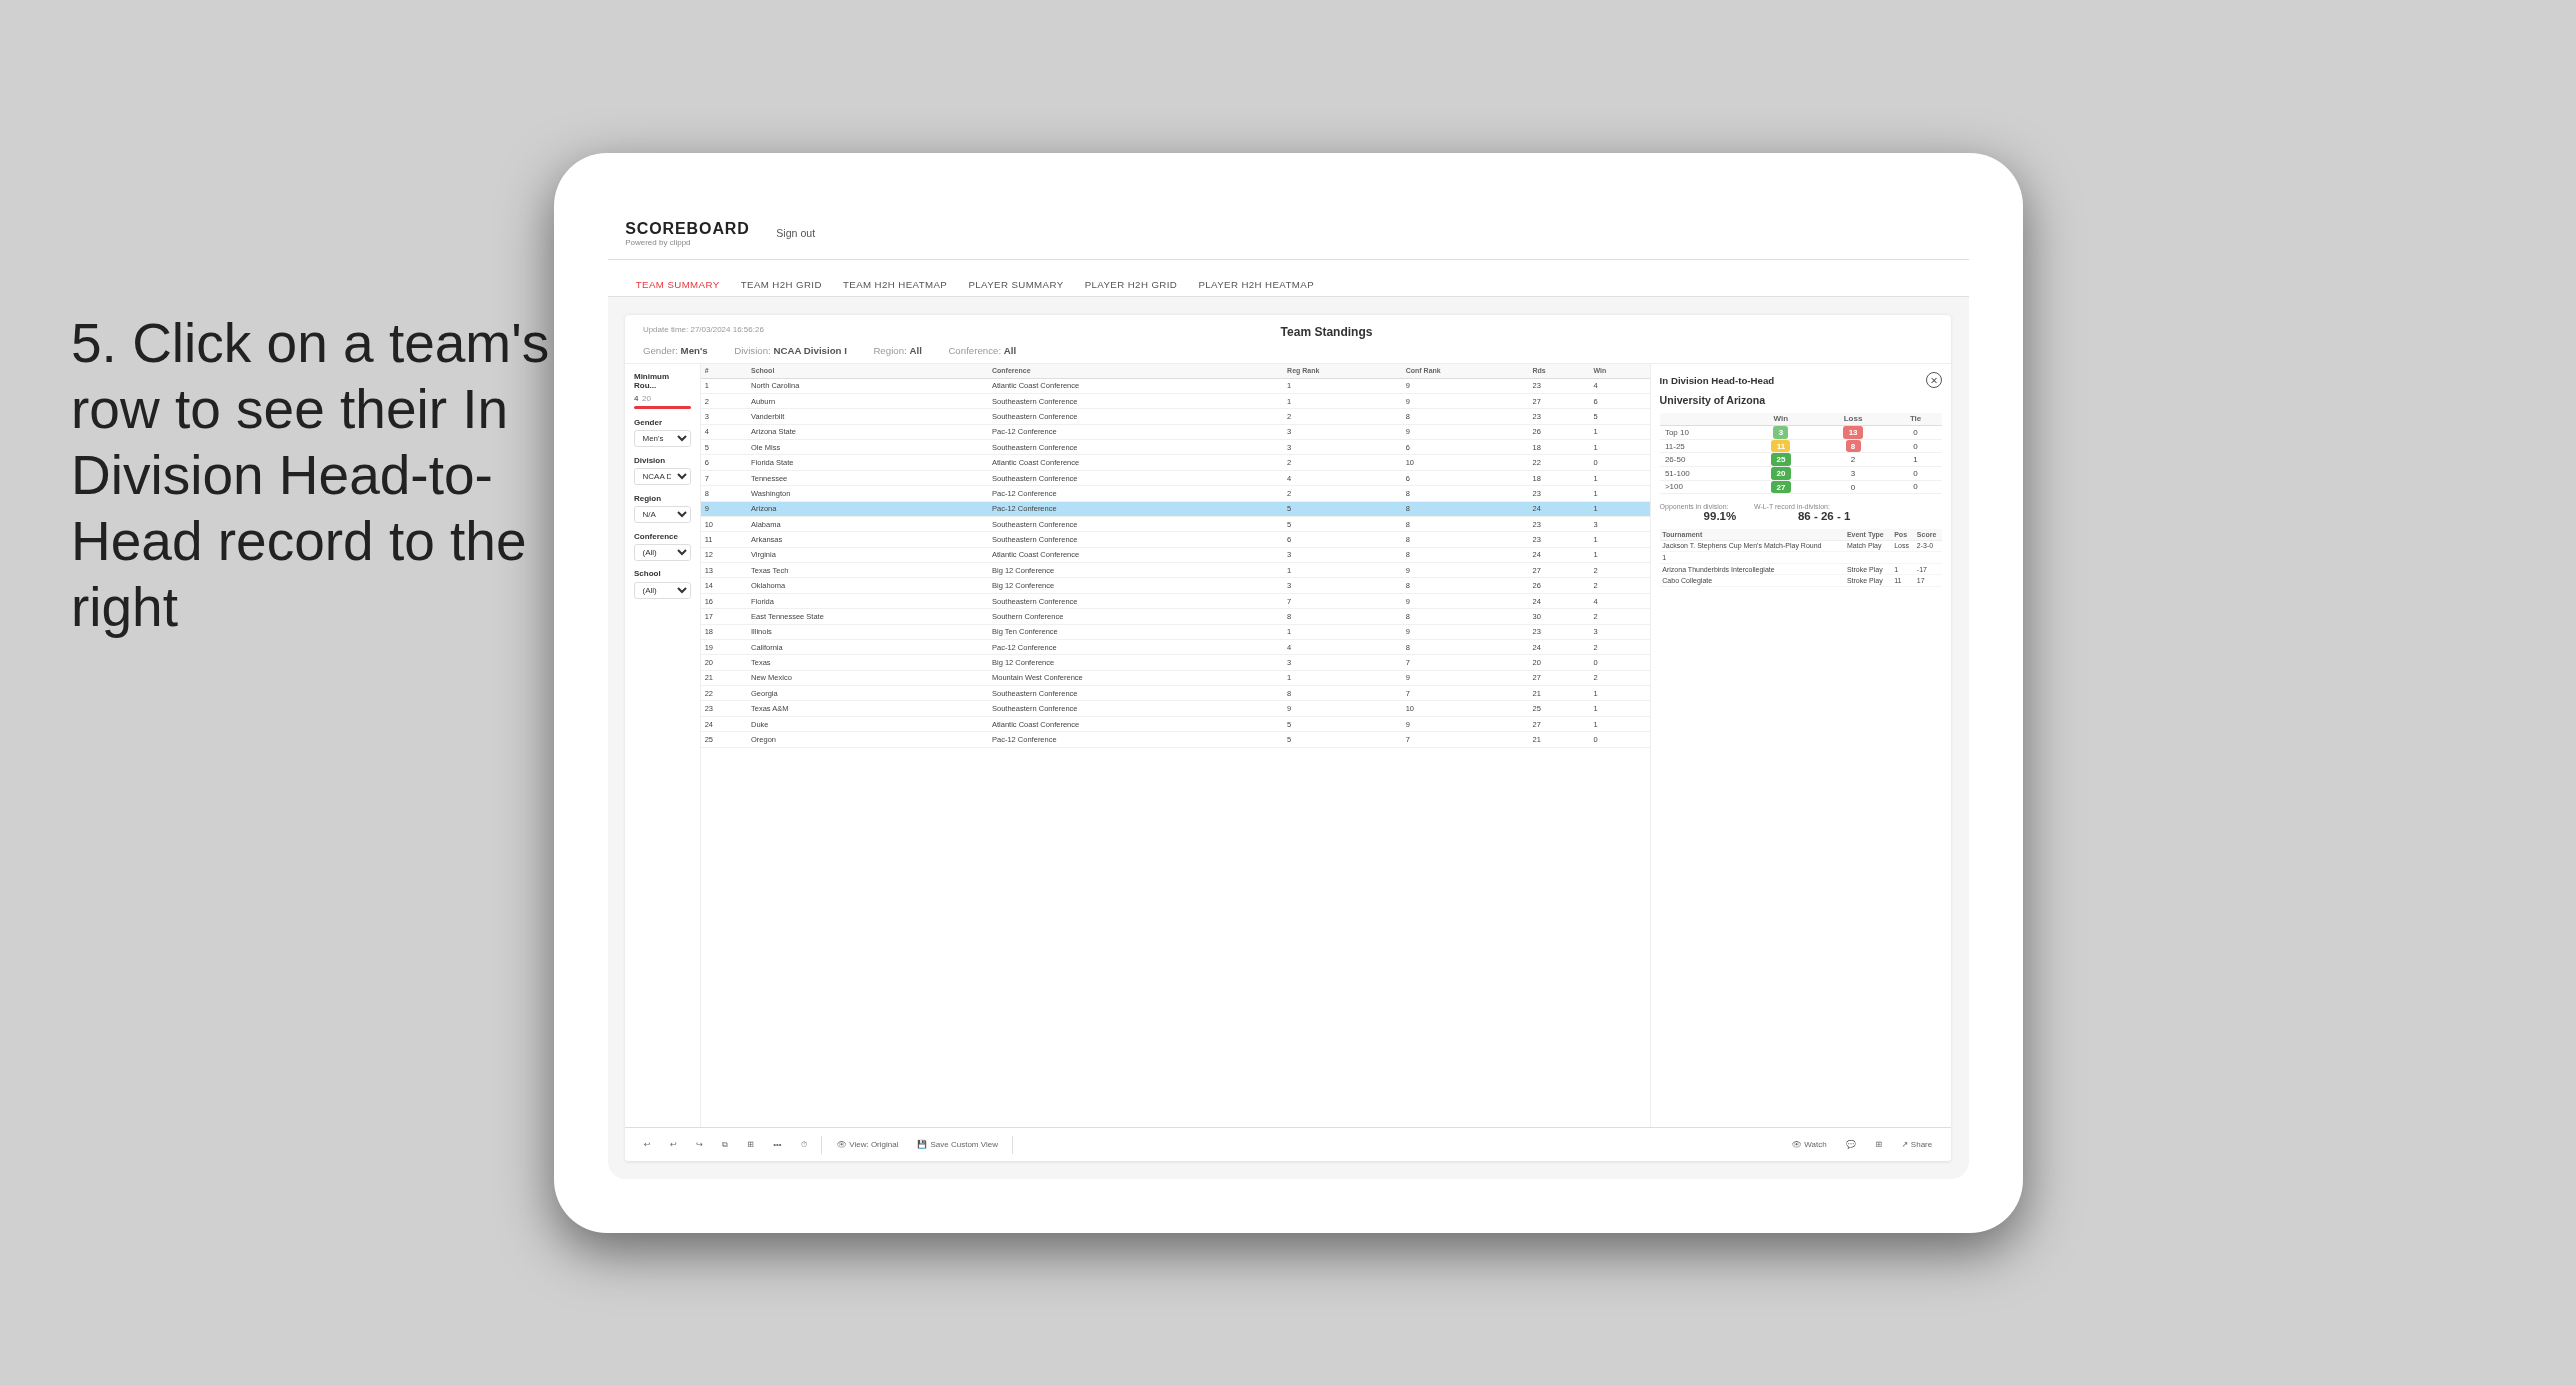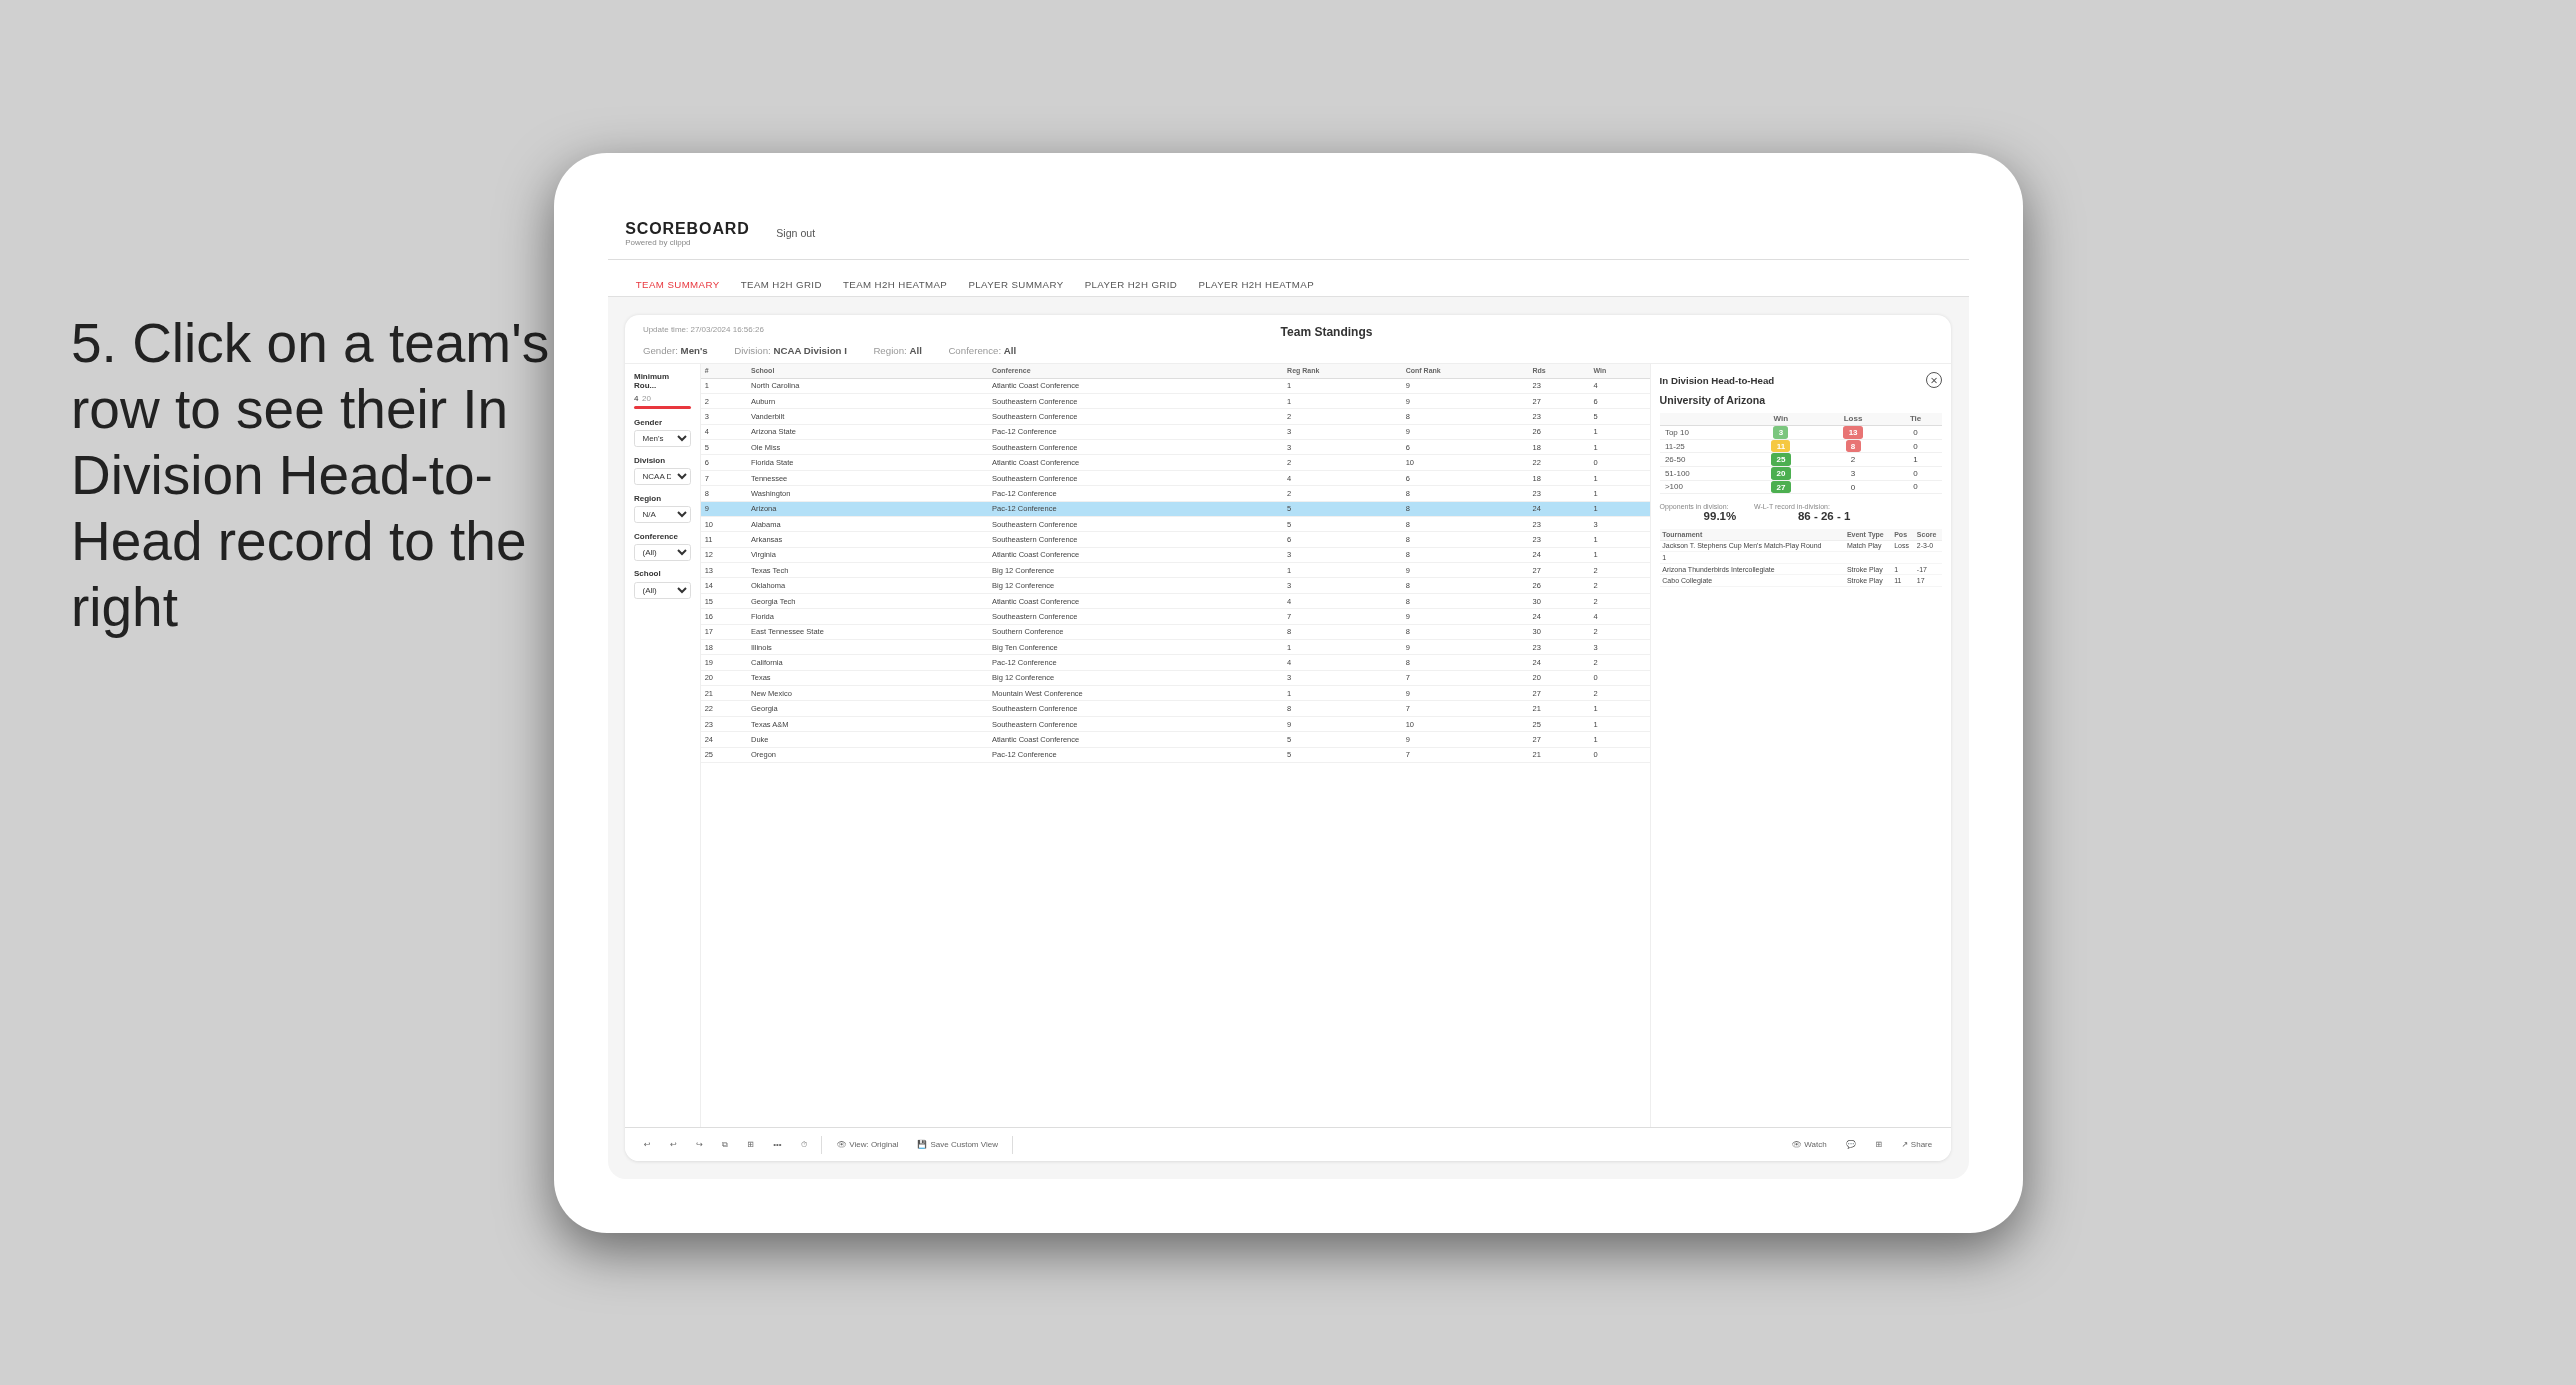--- a/index.html
+++ b/index.html
@@ -126,21 +126,21 @@
     
     .main-content {
       flex: 1;
       background: #f5f5f5;
       overflow: hidden;
       padding: 17.7px;
     }
     
     .content-card {
       background: #fff;
-      border-radius: 14px;
+      border-radius: 4px;
       box-shadow: 0 0.9px 3.5px rgba(0,0,0,0.1);
       height: 100%;
       display: flex;
       flex-direction: column;
       overflow: hidden;
     }
     
     .card-header {
       padding: 10.6px 17.7px 7px;
       border-bottom: 0.9px solid #eee;
@@ -591,29 +591,20 @@
                     <tr>
     <td>14</td>
     <td>Oklahoma</td>
     <td>Big 12 Conference</td>
     <td>3</td>
     <td>8</td>
     <td>26</td>
     <td>2</td>
   </tr>
                     <tr>
-    <td>15</td>
-    <td>Georgia Tech</td>
-    <td>Atlantic Coast Conference</td>
-    <td>4</td>
-    <td>8</td>
-    <td>30</td>
-    <td>2</td>
-  </tr>
-                    <tr>
     <td>16</td>
     <td>Florida</td>
     <td>Southeastern Conference</td>
     <td>7</td>
     <td>9</td>
     <td>24</td>
     <td>4</td>
   </tr>
                     <tr>
     <td>17</td>

